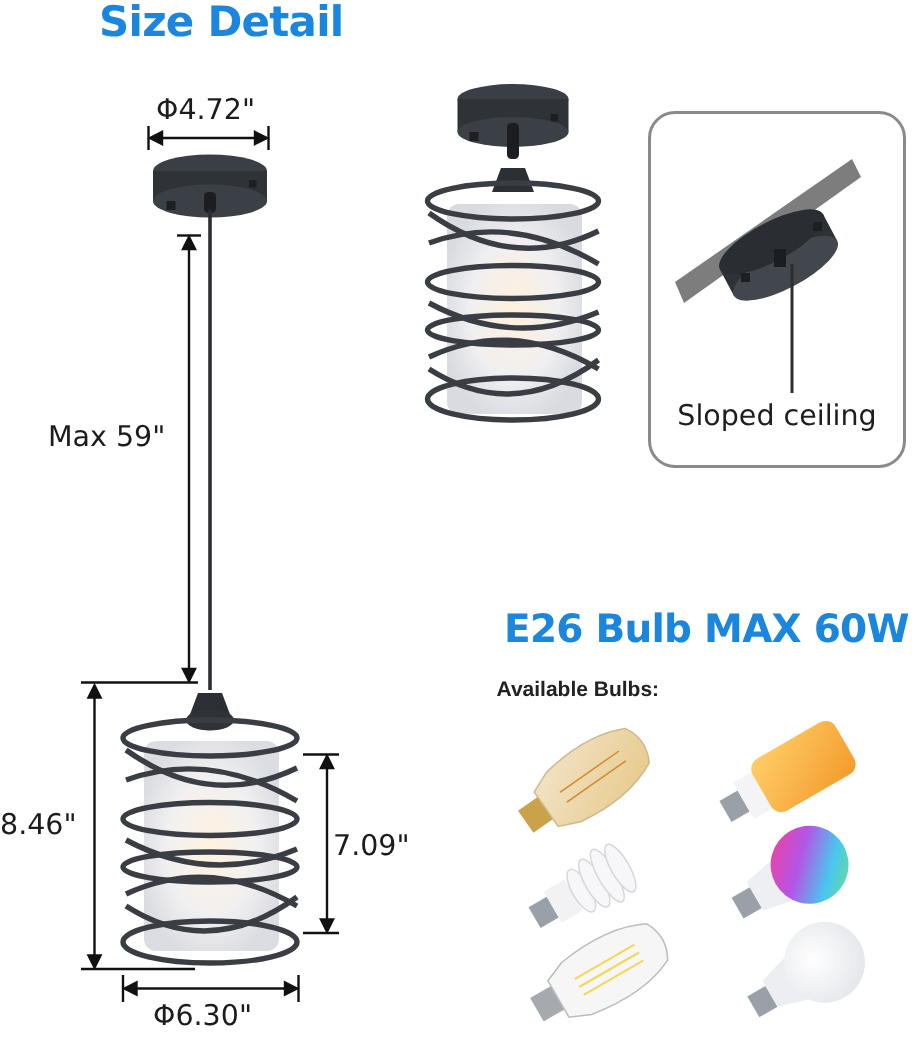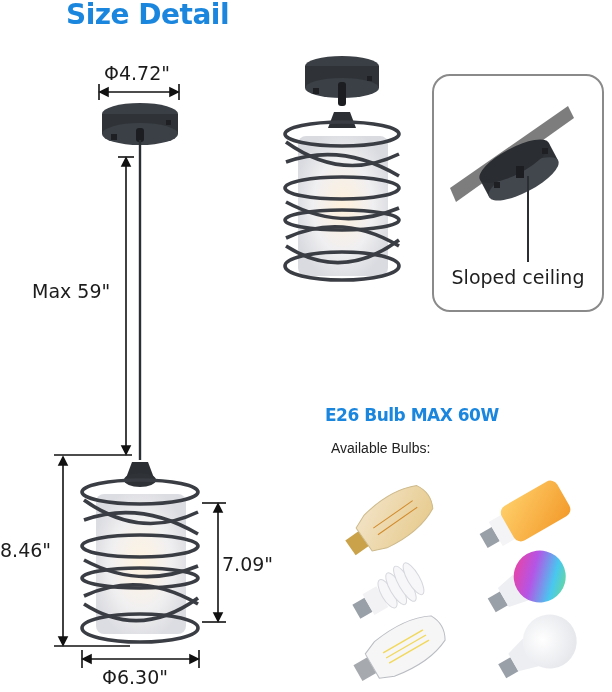--- a/index.html
+++ b/index.html
@@ -149,22 +149,22 @@
     <rect x="60" y="106" width="6" height="6" fill="#1d1f22"></rect>
     <rect x="108" y="72" width="6" height="6" fill="#1d1f22"></rect>
     <rect x="82" y="90" width="8" height="12" fill="#1b1d20"></rect>
     <line x1="94" y1="100" x2="94" y2="186" stroke="#2b2e33" stroke-width="2"></line>
   </svg>
   <div class="abs sloped-label" style="left:0; top:192px; width:168px;">
     <div>Sloped ceiling</div>
   </div>
 </div>
 
-<div class="abs title" style="left:325px; top:405px; font-size:17px;">E26 Bulb MAX 60W</div>
-<div class="abs small-text" style="left:331px; top:440px;">Available Bulbs:</div>
+<div class="abs title" style="left:336px; top:405px; font-size:26px;">E26 Bulb MAX 60W</div>
+<div class="abs small-text" style="left:331px; top:451px;font-weight:bold;">Available Bulbs:</div>
 
 <svg style="left:0;top:0;" width="612" height="692">
   <defs>
     <linearGradient id="amber" x1="0" y1="0" x2="1" y2="1">
       <stop offset="0%" stop-color="#f3e4c8"></stop>
         <stop offset="100%" stop-color="#e6c98a"></stop>
     </linearGradient>
     <linearGradient id="flame" x1="0" y1="0" x2="1" y2="1">
       <stop offset="0%" stop-color="#ffcf6a"></stop>
         <stop offset="100%" stop-color="#f39a2a"></stop>

